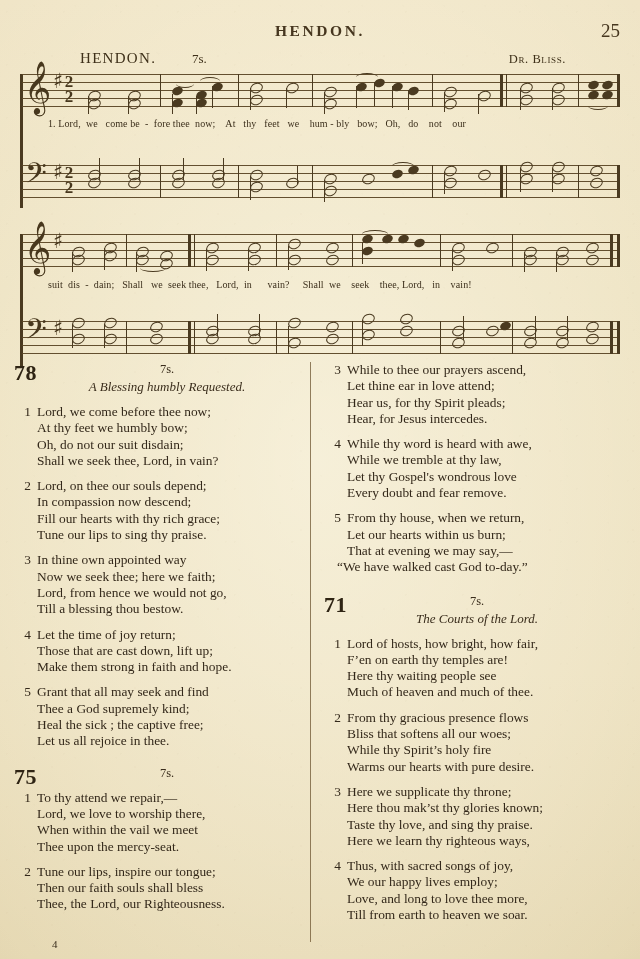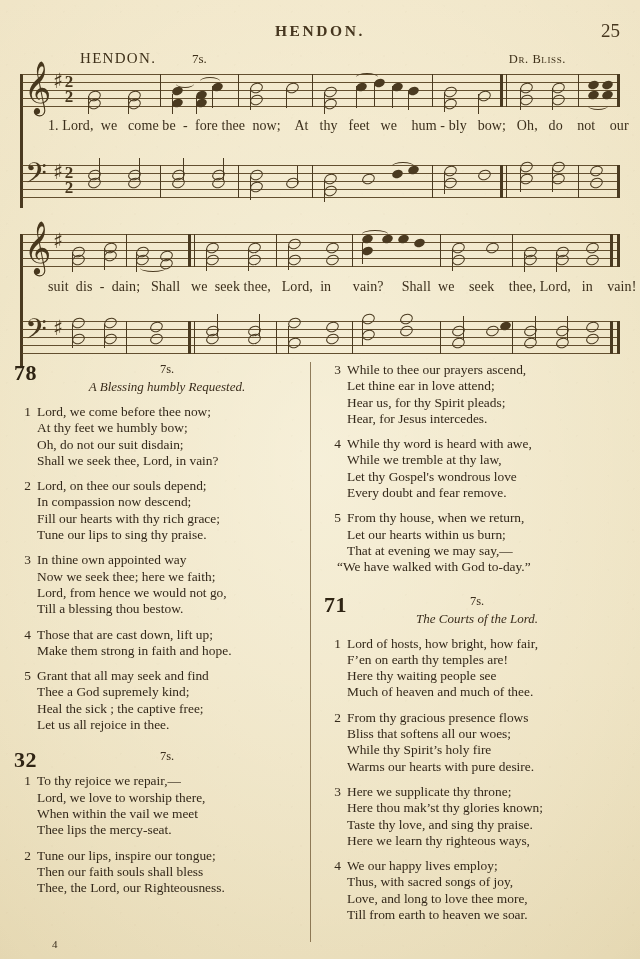--- a/index.html
+++ b/index.html
@@ -56,21 +56,21 @@
     color:#47371d;text-align:center;}
 
   .nh{position:absolute;width:11px;height:8px;border-radius:50%;
       transform:rotate(-22deg);}
   .nh.open{border:1.9px solid #4a3a20;background:transparent;}
   .nh.fill{background:#4a3a20;}
   .stem{position:absolute;width:1.3px;background:#4a3a20;}
   .tie{position:absolute;border-bottom:1.4px solid #4a3a20;border-radius:50%;height:7px;}
   .slurup{position:absolute;border-top:1.4px solid #4a3a20;border-radius:50%;height:7px;}
 
-  .lyric{position:absolute;font-size:14px;color:#3b2e1b;white-space:pre;letter-spacing:.1px;}
+  .lyric{position:absolute;font-size:10px;color:#3b2e1b;white-space:pre;letter-spacing:.1px;}
 
   
   .divider{position:absolute;left:310px;top:362px;width:1px;height:580px;background:#6d5631;opacity:.75;}
 
   .col{position:absolute;top:362px;width:288px;}
   .colL{left:14px;}
   .colR{left:324px;}
 
   .hymnhead{position:relative;height:auto;margin-bottom:2px;}
   .hnum{position:absolute;left:0;top:-2px;font-size:22px;font-weight:700;color:#2f2414;letter-spacing:.5px;}
@@ -412,47 +412,48 @@
         <div class="vline">In thine own appointed way</div>
         <div class="vline">Now we seek thee; here we faith;</div>
         <div class="vline">Lord, from hence we would not go,</div>
         <div class="vline">Till a blessing thou bestow.</div>
       </div>
     </div>
 
     <div class="verse">
       <div class="vnum">4</div>
       <div class="vlines">
+        <div class="vline">Let the time of joy return;</div>
         <div class="vline">Those that are cast down, lift up;</div>
         <div class="vline">Make them strong in faith and hope.</div>
       </div>
     </div>
 
     <div class="verse">
       <div class="vnum">5</div>
       <div class="vlines">
         <div class="vline">Grant that all may seek and find</div>
         <div class="vline">Thee a God supremely kind;</div>
         <div class="vline">Heal the sick ; the captive free;</div>
         <div class="vline">Let us all rejoice in thee.</div>
       </div>
     </div>
 
     <div class="hymnhead" style="margin-top:16px;">
-      <span class="hnum">32</span>
+      <span class="hnum">75</span>
       <div class="hmeter">7s.</div>
     </div>
 
     <div class="verse">
       <div class="vnum">1</div>
       <div class="vlines">
-        <div class="vline">To thy rejoice we repair,—</div>
+        <div class="vline">To thy attend we repair,—</div>
         <div class="vline">Lord, we love to worship there,</div>
         <div class="vline">When within the vail we meet</div>
-        <div class="vline">Thee lips the mercy-seat.</div>
+        <div class="vline">Thee upon the mercy-seat.</div>
       </div>
     </div>
 
     <div class="verse">
       <div class="vnum">2</div>
       <div class="vlines">
         <div class="vline">Tune our lips, inspire our tongue;</div>
         <div class="vline">Then our faith souls shall bless</div>
         <div class="vline">Thee, the Lord, our Righteousness.</div>
       </div>
@@ -480,21 +481,21 @@
         <div class="vline">Every doubt and fear remove.</div>
       </div>
     </div>
 
     <div class="verse">
       <div class="vnum">5</div>
       <div class="vlines">
         <div class="vline">From thy house, when we return,</div>
         <div class="vline">Let our hearts within us burn;</div>
         <div class="vline">That at evening we may say,—</div>
-        <div class="vline" style="margin-left:-10px;">“We have walked with God to-day.”</div>
+        <div class="vline" style="margin-left:-10px;">“We have walked cast God to-day.”</div>
       </div>
     </div>
 
     <div class="hymnhead" style="margin-top:18px;">
       <span class="hnum">71</span>
       <div class="hmeter">7s.</div>
       <div class="htitle">The Courts of the Lord.</div>
     </div>
 
     <div class="verse">
@@ -523,22 +524,22 @@
         <div class="vline">Here we supplicate thy throne;</div>
         <div class="vline">Here thou mak’st thy glories known;</div>
         <div class="vline">Taste thy love, and sing thy praise.</div>
         <div class="vline">Here we learn thy righteous ways,</div>
       </div>
     </div>
 
     <div class="verse">
       <div class="vnum">4</div>
       <div class="vlines">
+        <div class="vline">Thus, with sacred songs of joy,</div>
         <div class="vline">We our happy lives employ;</div>
-        <div class="vline">Thus, with sacred songs of joy,</div>
         <div class="vline">Love, and long to love thee more,</div>
         <div class="vline">Till from earth to heaven we soar.</div>
       </div>
     </div>
   </div>
 
   <div class="catchword">4</div>
 </div>
 
 </body></html>

